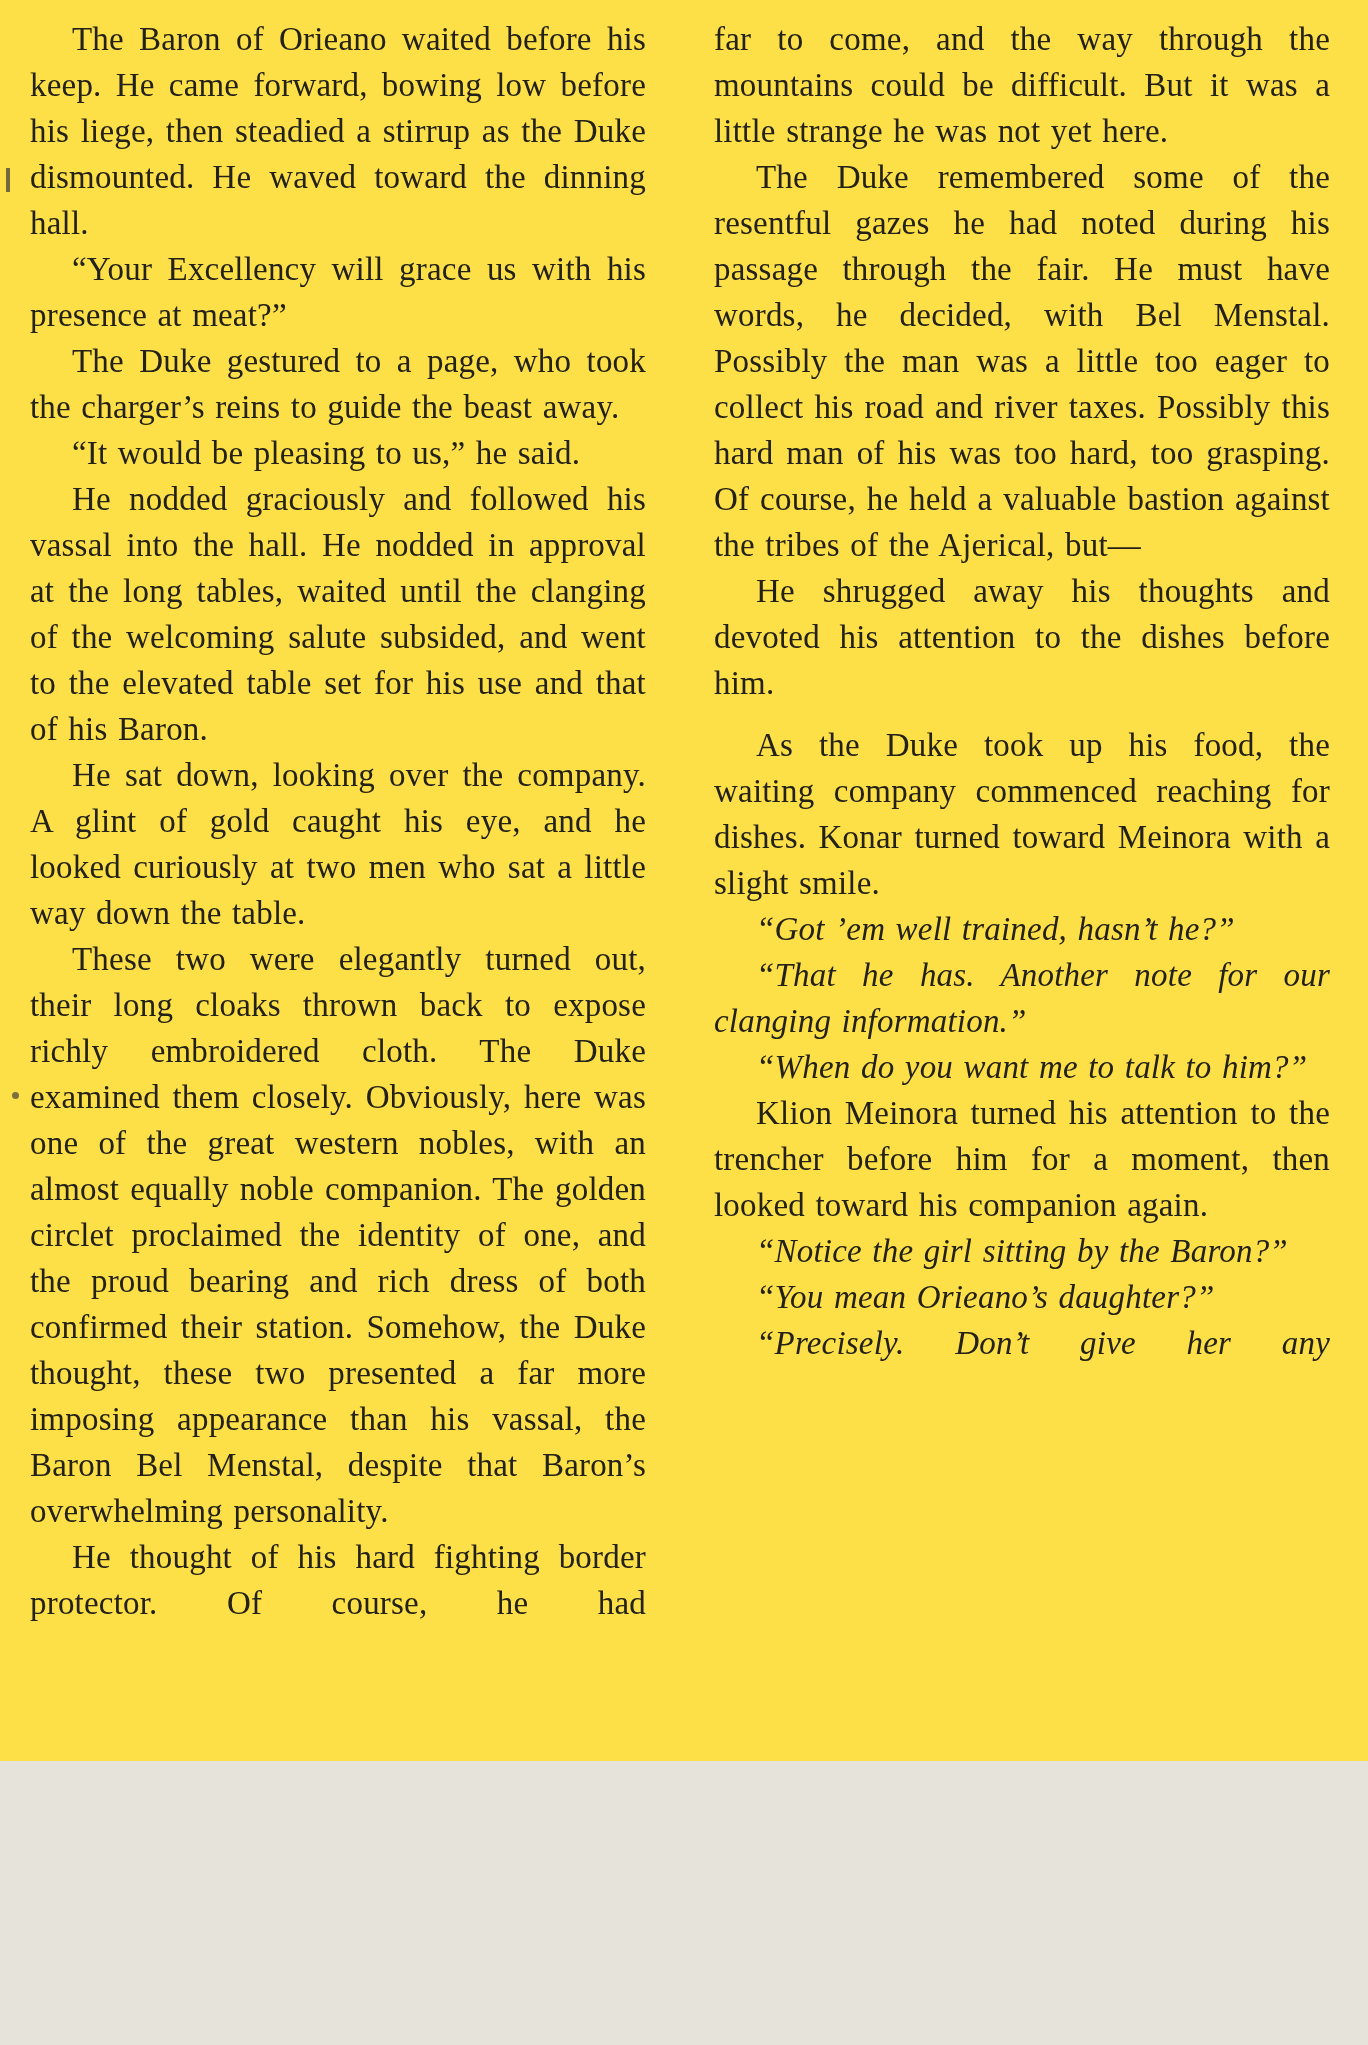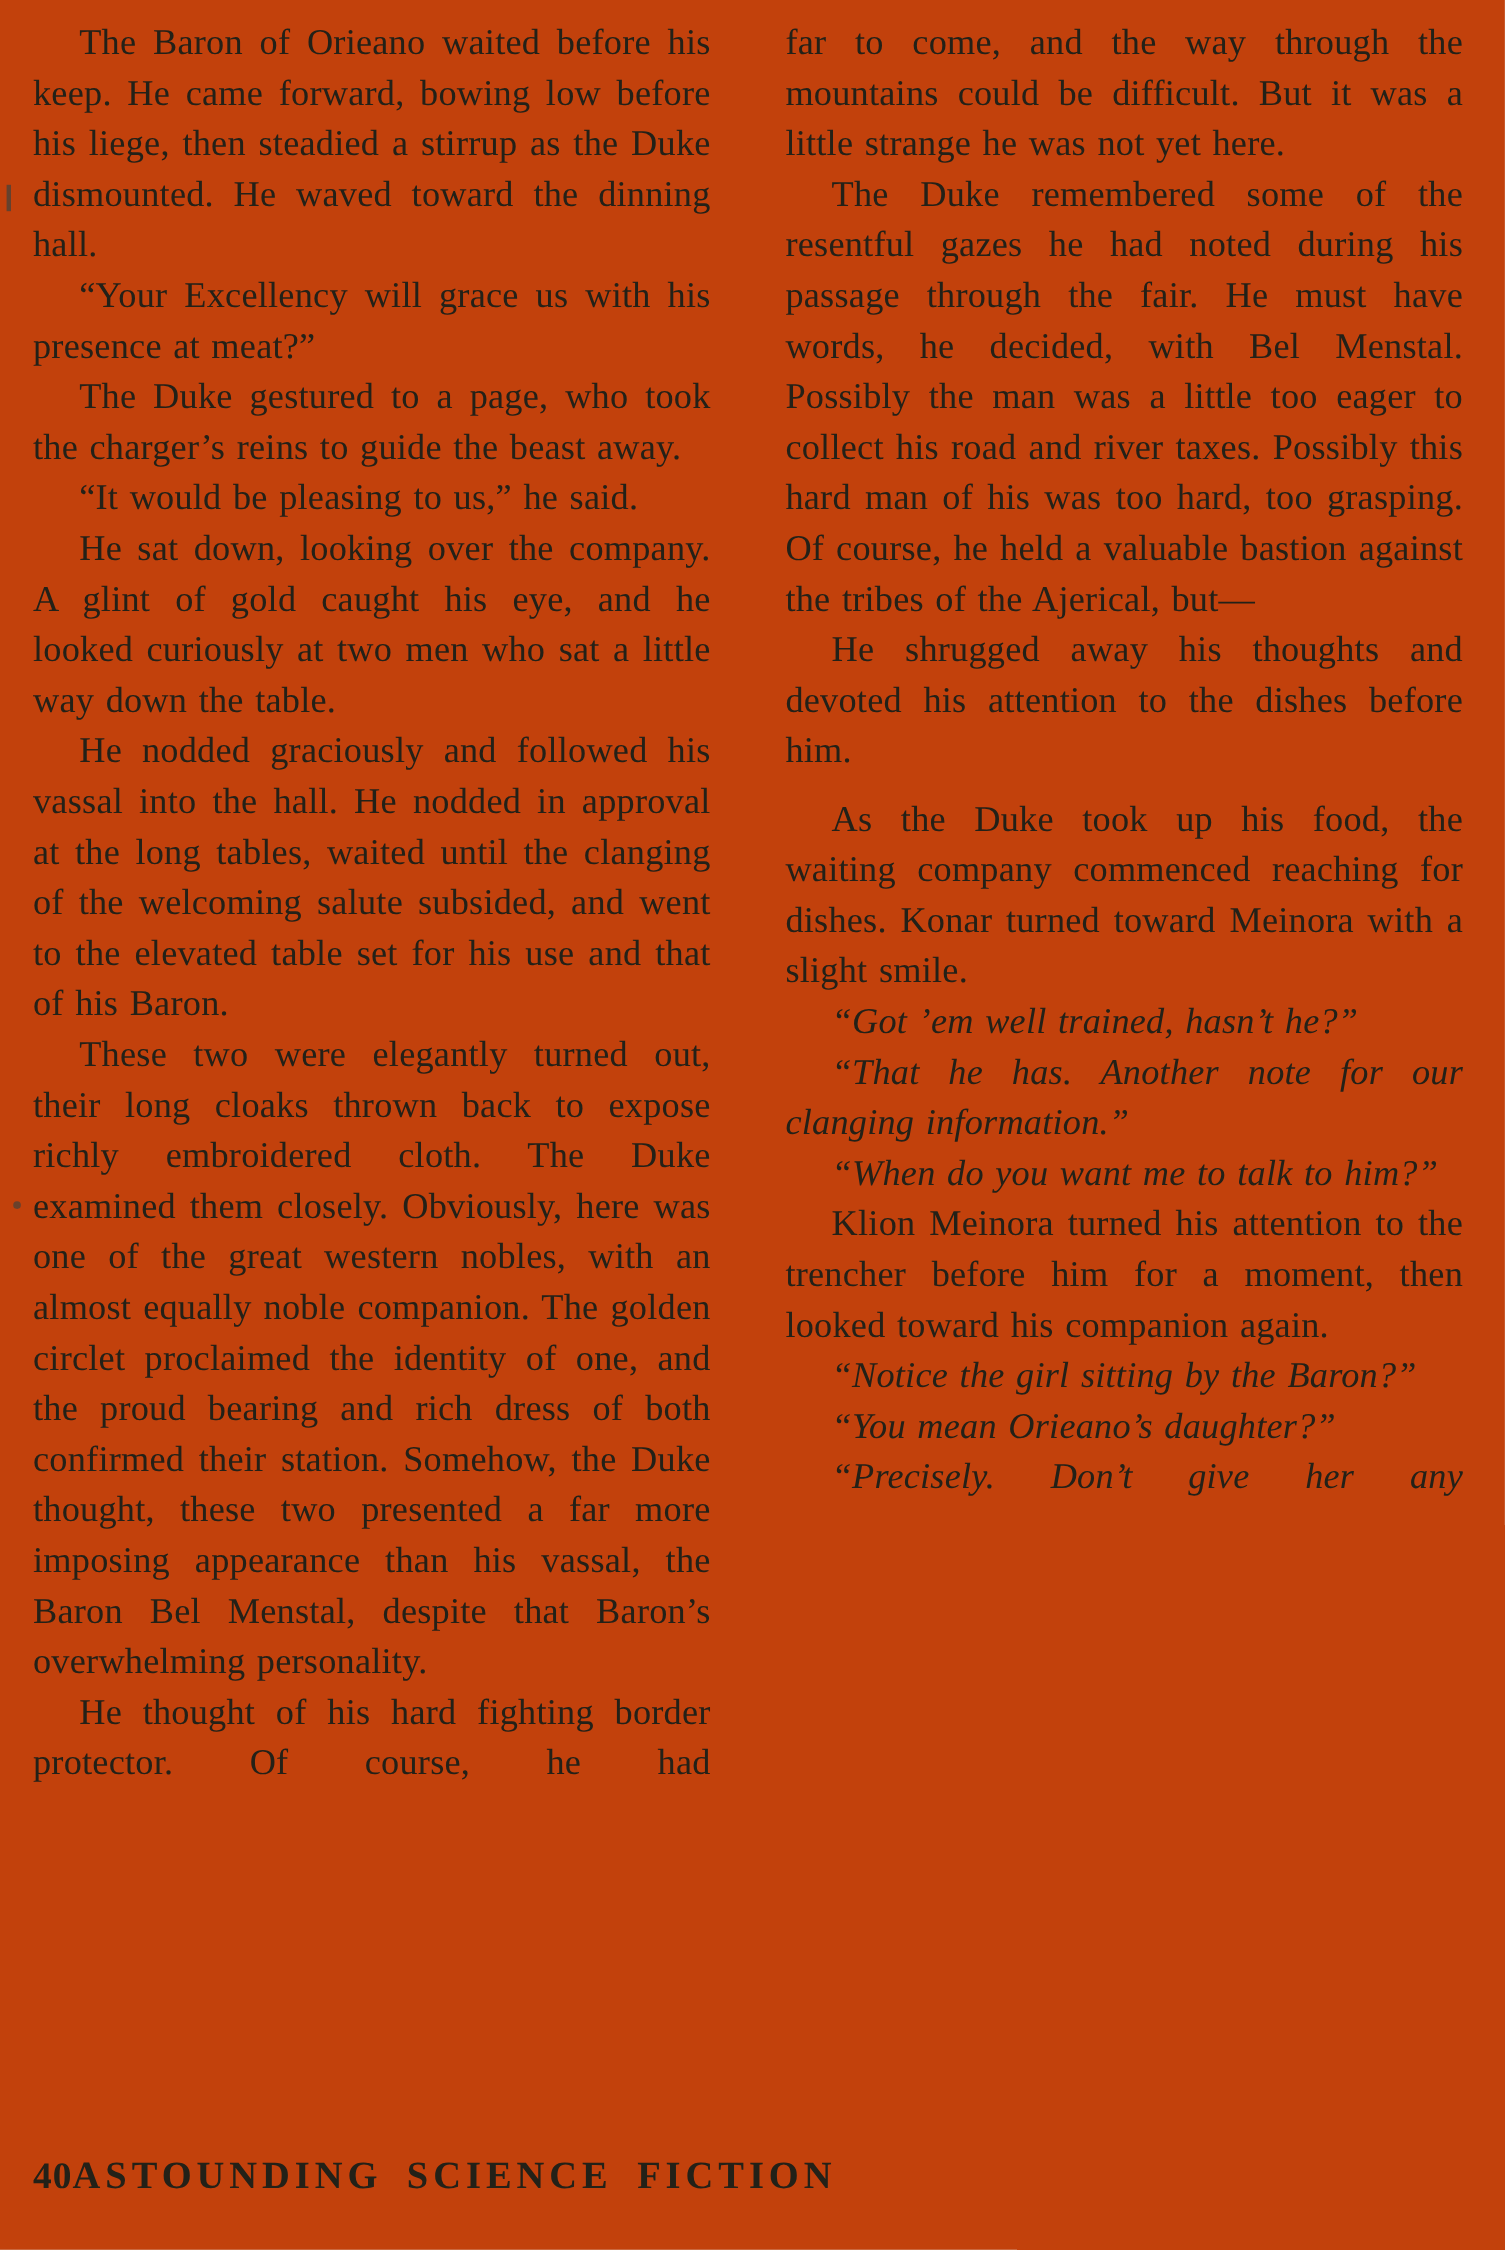--- a/index.html
+++ b/index.html
@@ -8,23 +8,23 @@
   }
   body {
     width: 1368px;
     height: 2045px;
     background: #e6e3da;
     overflow: hidden;
   }
   .page {
     position: relative;
     width: 1368px;
-    height: 2045px;
+    height: 1761px;
     box-sizing: border-box;
-    background: #c2410c;
+    background: #fde047;
     color: #232118;
     font-family: "Liberation Serif", "DejaVu Serif", serif;
     padding: 16px 38px 0 30px;
     overflow: hidden;
   }
   .columns {
     display: flex;
     gap: 68px;
   }
   .column {
@@ -90,22 +90,22 @@
   <div class="artifact-tick"></div>
   <div class="artifact-dot"></div>
 
   <div class="columns">
 
     <div class="column">
       <p class="para">The Baron of Orieano waited before his keep. He came forward, bowing low before his liege, then steadied a stirrup as the Duke dismounted. He waved toward the dinning hall.</p>
       <p class="para">“Your Excellency will grace us with his presence at meat?”</p>
       <p class="para">The Duke gestured to a page, who took the charger’s reins to guide the beast away.</p>
       <p class="para">“It would be pleasing to us,” he said.</p>
+      <p class="para">He nodded graciously and followed his vassal into the hall. He nodded in approval at the long tables, waited until the clanging of the welcoming salute subsided, and went to the elevated table set for his use and that of his Baron.</p>
       <p class="para">He sat down, looking over the company. A glint of gold caught his eye, and he looked curiously at two men who sat a little way down the table.</p>
-      <p class="para">He nodded graciously and followed his vassal into the hall. He nodded in approval at the long tables, waited until the clanging of the welcoming salute subsided, and went to the elevated table set for his use and that of his Baron.</p>
       <p class="para">These two were elegantly turned out, their long cloaks thrown back to expose richly embroidered cloth. The Duke examined them closely. Obviously, here was one of the great western nobles, with an almost equally noble companion. The golden circlet proclaimed the identity of one, and the proud bearing and rich dress of both confirmed their station. Somehow, the Duke thought, these two presented a far more imposing appearance than his vassal, the Baron Bel Menstal, despite that Baron’s overwhelming personality.</p>
       <p class="para justify-last">He thought of his hard fighting border protector. Of course, he had</p>
     </div>
 
     <div class="column">
       <p class="para no-indent">far to come, and the way through the mountains could be difficult. But it was a little strange he was not yet here.</p>
       <p class="para">The Duke remembered some of the resentful gazes he had noted during his passage through the fair. He must have words, he decided, with Bel Menstal. Possibly the man was a little too eager to collect his road and river taxes. Possibly this hard man of his was too hard, too grasping. Of course, he held a valuable bastion against the tribes of the Ajerical, but—</p>
       <p class="para">He shrugged away his thoughts and devoted his attention to the dishes before him.</p>
       <p class="para section-break">As the Duke took up his food, the waiting company commenced reaching for dishes. Konar turned toward Meinora with a slight smile.</p>
       <p class="para italic">“Got ’em well trained, hasn’t he?”</p>

